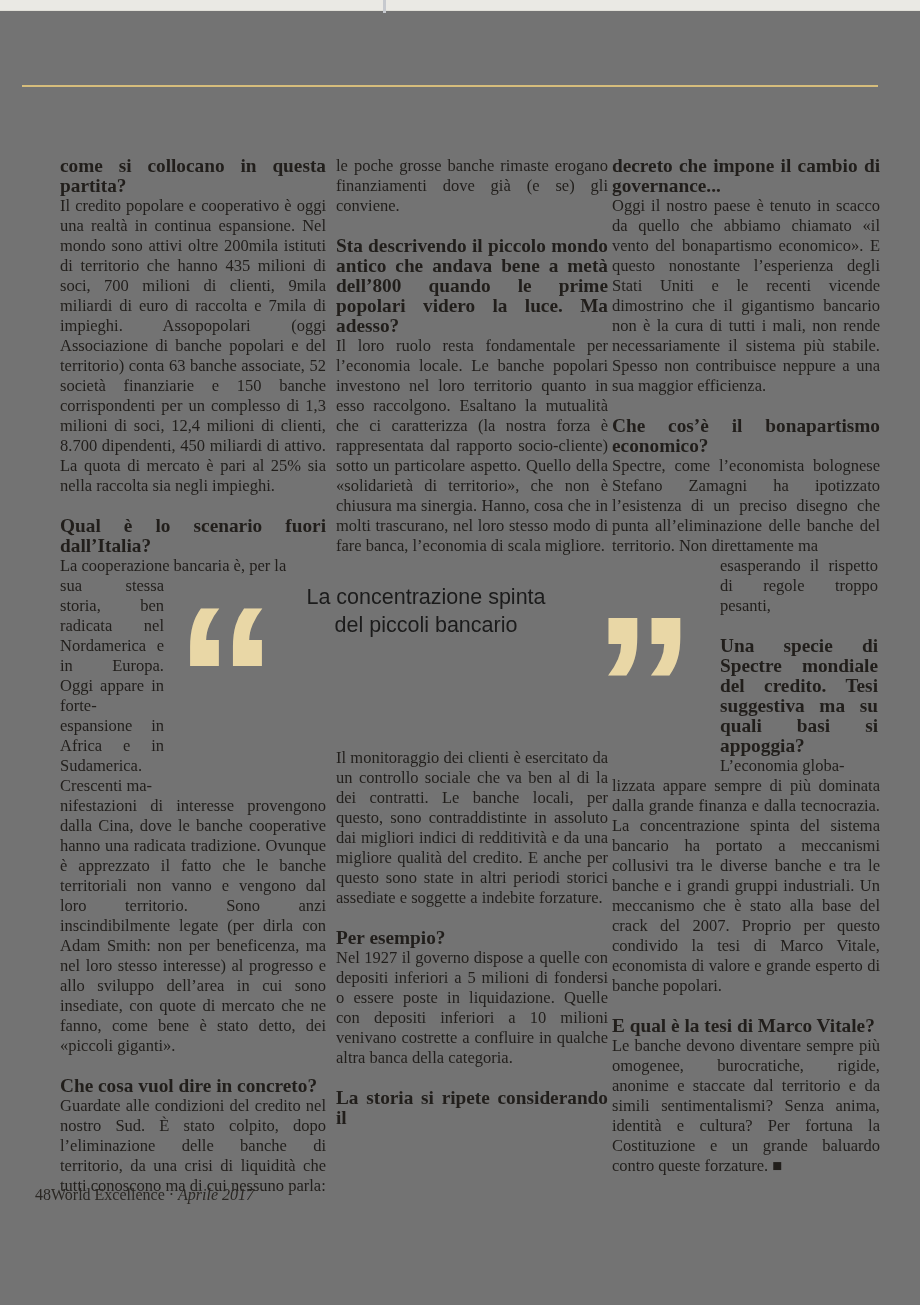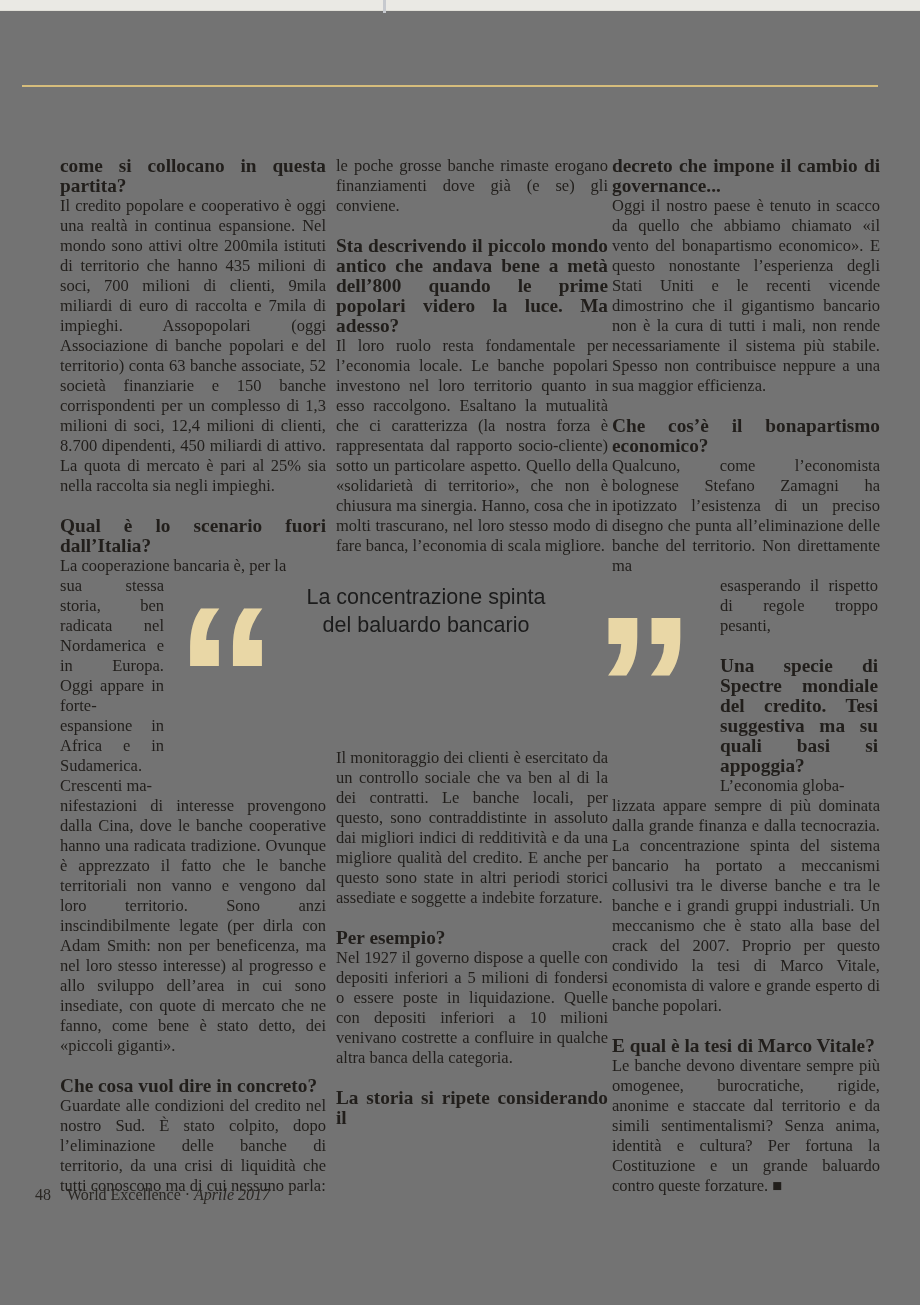--- a/index.html
+++ b/index.html
@@ -25,21 +25,21 @@
     position:absolute;left:252px;top:583px;width:348px;text-align:center;
     font-family:"Liberation Sans",sans-serif;font-size:21.5px;line-height:28px;color:#1b1b1b;
   }
   .quote-glyph{
     position:absolute;font-family:"Liberation Sans",sans-serif;font-weight:bold;
     font-size:205px;line-height:1;color:#e9d7a6;pointer-events:none;
   }
   #openquote{left:175px;top:575px;}
   #closequote{left:593px;top:585px;}
   .footer{position:absolute;left:35px;top:1186px;font-size:16px;color:#2a2723;}
-  .footer .pnum{display:inline-block;margin-right:16px;}
+  .footer .pnum{display:inline-block;margin-right:0;}
   .footer .issue{font-style:italic;}
 </style>
 </head>
 <body>
 
 <div class="page">
 
   <div class="scan-band"></div>
   <div class="scan-mark"></div>
   <div class="gold-rule"></div>
@@ -63,33 +63,33 @@
     <p class="p">Il monitoraggio dei clienti è esercitato da un controllo sociale che va ben al di la dei contratti. Le banche locali, per questo, sono contraddistinte in assoluto dai migliori indici di redditività e da una migliore qualità del credito. E anche per questo sono state in altri periodi storici assediate e soggette a indebite forzature.</p>
     <h3 class="h">Per esempio?</h3>
     <p class="p">Nel 1927 il governo dispose a quelle con depositi inferiori a 5 milioni di fondersi o essere poste in liquidazione. Quelle con depositi inferiori a 10 milioni venivano costrette a confluire in qualche altra banca della categoria.</p>
     <h3 class="h">La storia si ripete considerando il</h3>
   </section>
 
   <section class="col" id="col3">
     <h3 class="h first">decreto che impone il cambio di governance...</h3>
     <p class="p">Oggi il nostro paese è tenuto in scacco da quello che abbiamo chiamato «il vento del bonapartismo economico». E questo nonostante l’esperienza degli Stati Uniti e le recenti vicende dimostrino che il gigantismo bancario non è la cura di tutti i mali, non rende necessariamente il sistema più stabile. Spesso non contribuisce neppure a una sua maggior efficienza.</p>
     <h3 class="h">Che cos’è il bonapartismo economico?</h3>
-    <p class="p">Qualcuno, come l’economista bolognese Stefano Zamagni ha ipotizzato l’esistenza di un preciso disegno che punta all’eliminazione delle banche del territorio. Non direttamente ma</p>
+    <p class="p">Spectre, come l’economista bolognese Stefano Zamagni ha ipotizzato l’esistenza di un preciso disegno che punta all’eliminazione delle banche del territorio. Non direttamente ma</p>
     <p class="p indent">esasperando il rispetto di regole troppo pesanti,</p>
     <h3 class="h indent indent-gap" style="margin-top:20px;">Una specie di Spectre mondiale del credito. Tesi suggestiva ma su quali basi si appoggia?</h3>
     <p class="p indent">L’economia globa-</p>
     <p class="p">lizzata appare sempre di più dominata dalla grande finanza e dalla tecnocrazia. La concentrazione spinta del sistema bancario ha portato a meccanismi collusivi tra le diverse banche e tra le banche e i grandi gruppi industriali. Un meccanismo che è stato alla base del crack del 2007. Proprio per questo condivido la tesi di Marco Vitale, economista di valore e grande esperto di banche popolari.</p>
     <h3 class="h">E qual è la tesi di Marco Vitale?</h3>
     <p class="p">Le banche devono diventare sempre più omogenee, burocratiche, rigide, anonime e staccate dal territorio e da simili sentimentalismi? Senza anima, identità e cultura? Per fortuna la Costituzione e un grande baluardo contro queste forzature. ■</p>
   </section>
 
   <span class="quote-glyph" id="openquote">“</span>
   <div class="pullquote">
     <div>La concentrazione spinta</div>
-    <div>del baluardo bancario</div>
+    <div>del piccoli bancario</div>
   </div>
   <span class="quote-glyph" id="closequote">”</span>
 
   <footer class="footer">
     <span class="pnum">48</span><span>World Excellence</span>
     <span>·</span>
     <span class="issue">Aprile 2017</span>
   </footer>
 
 </div>

